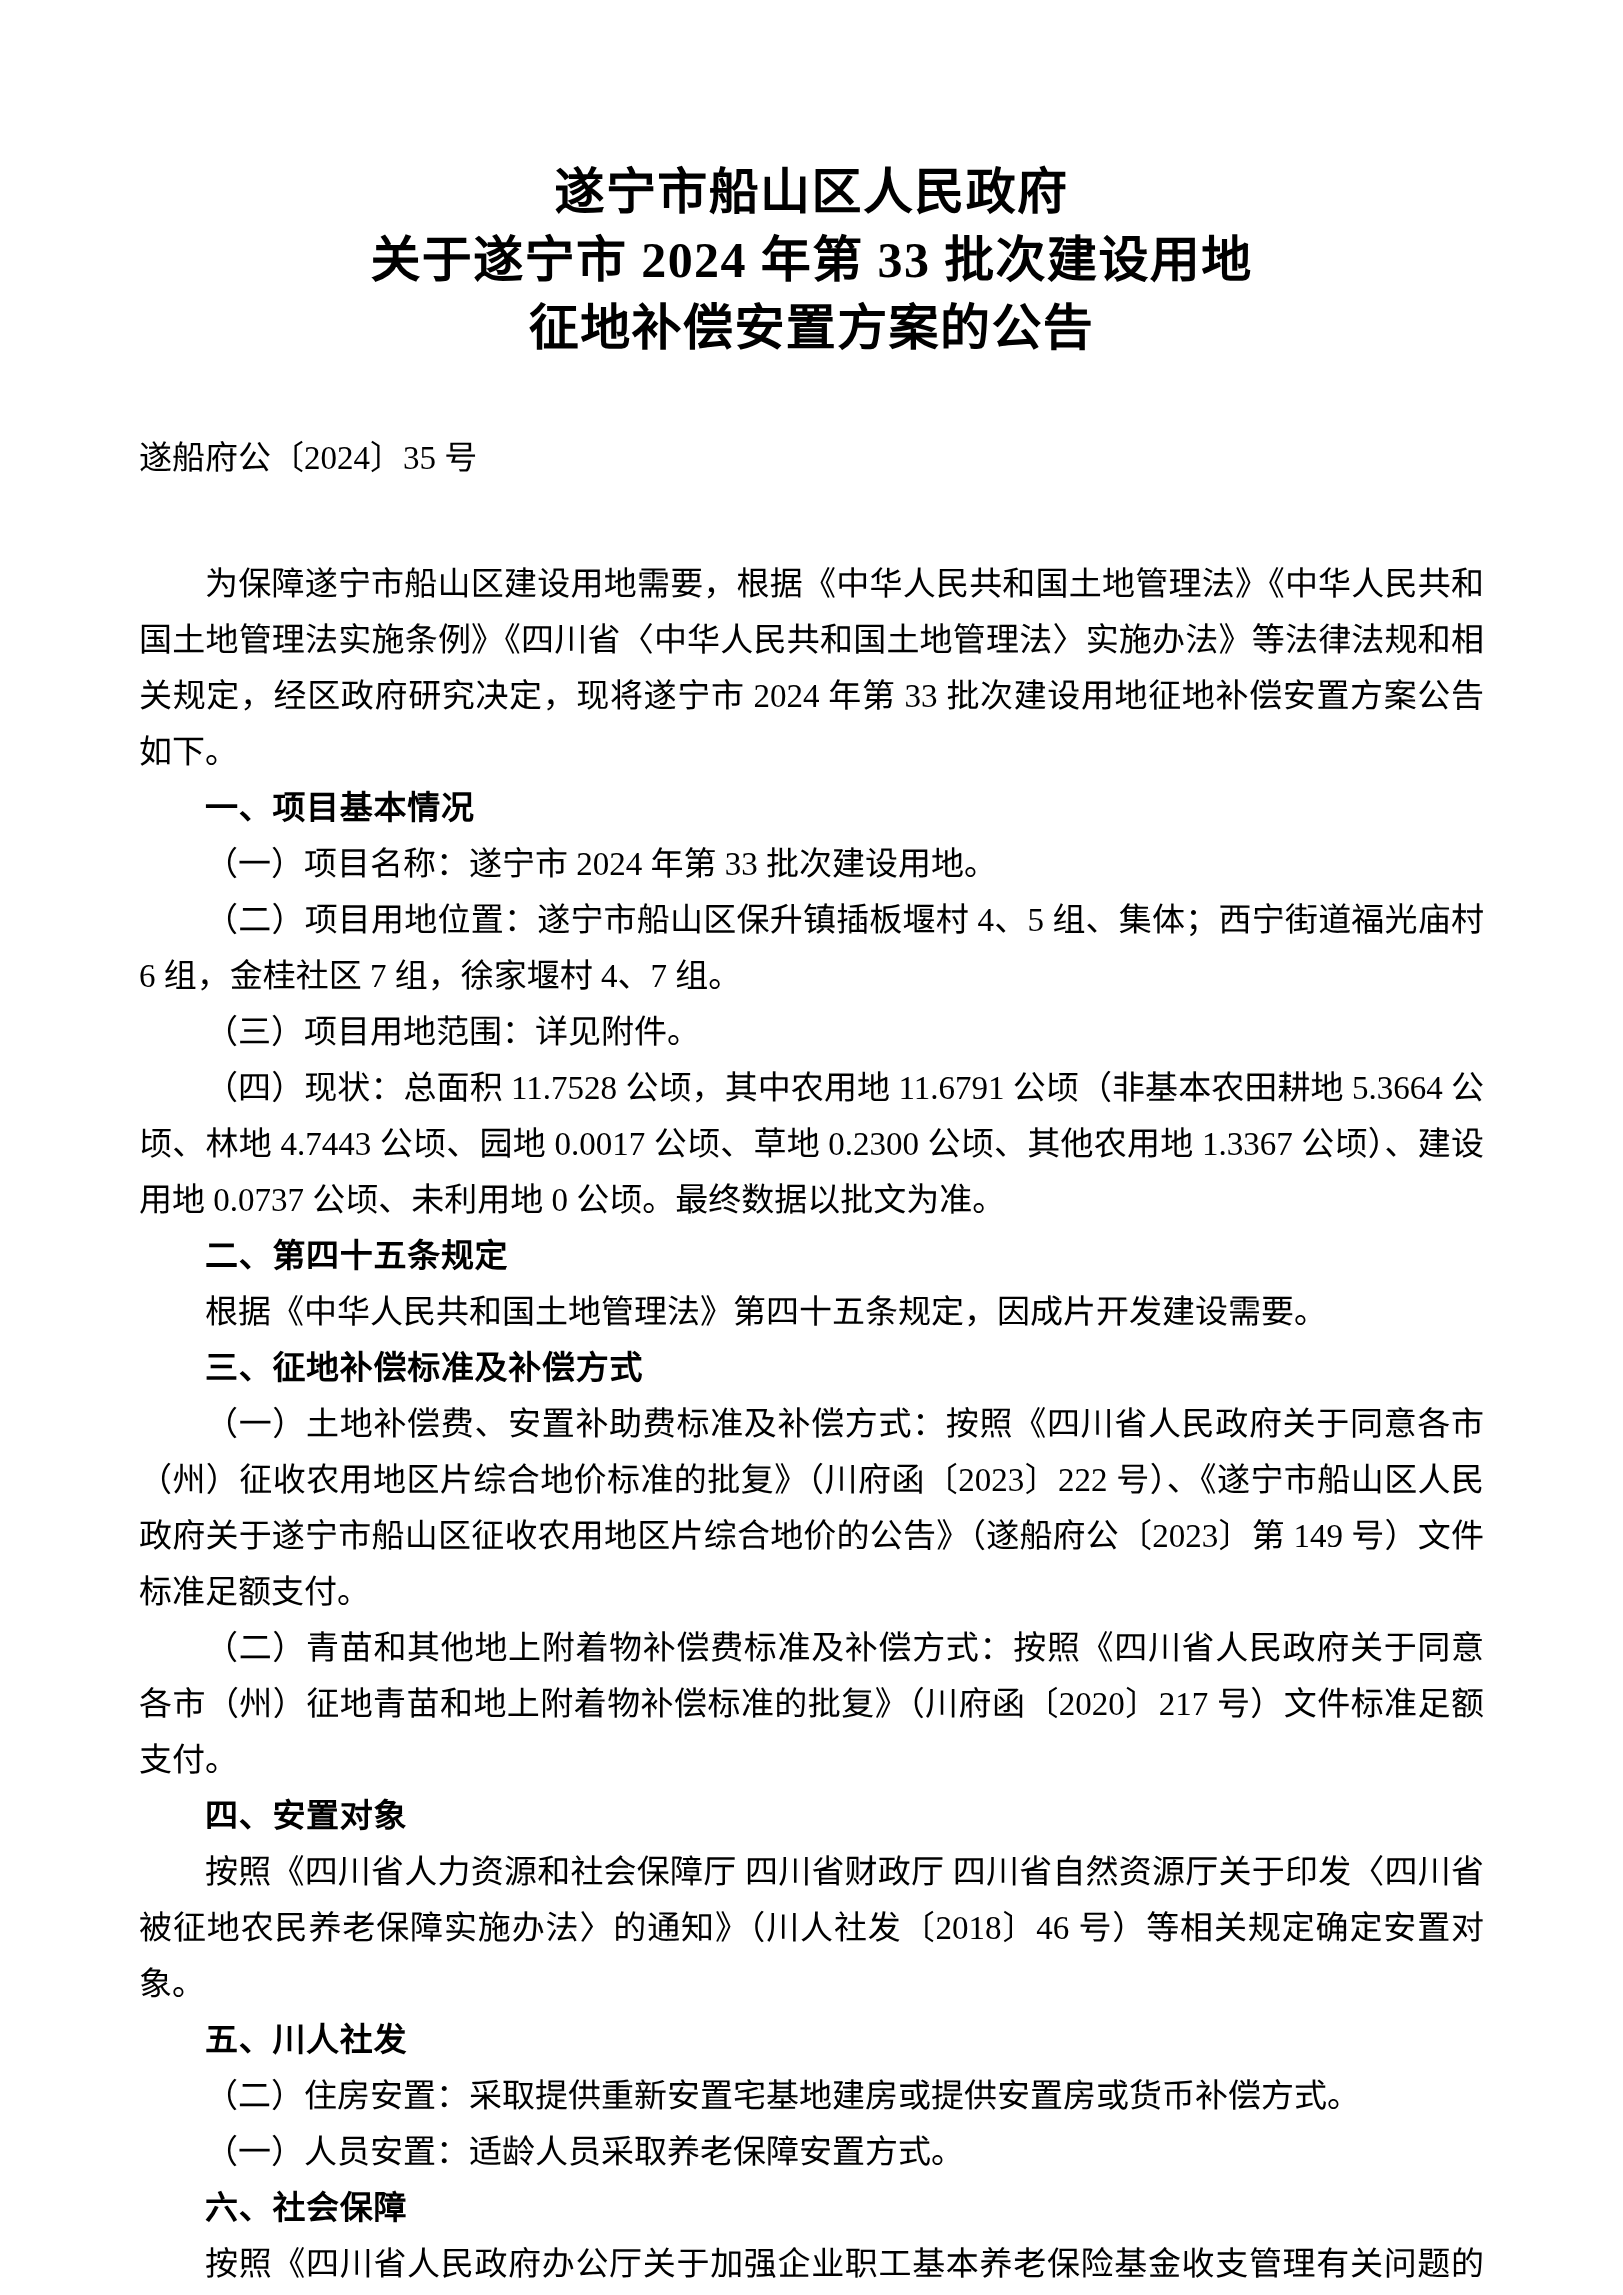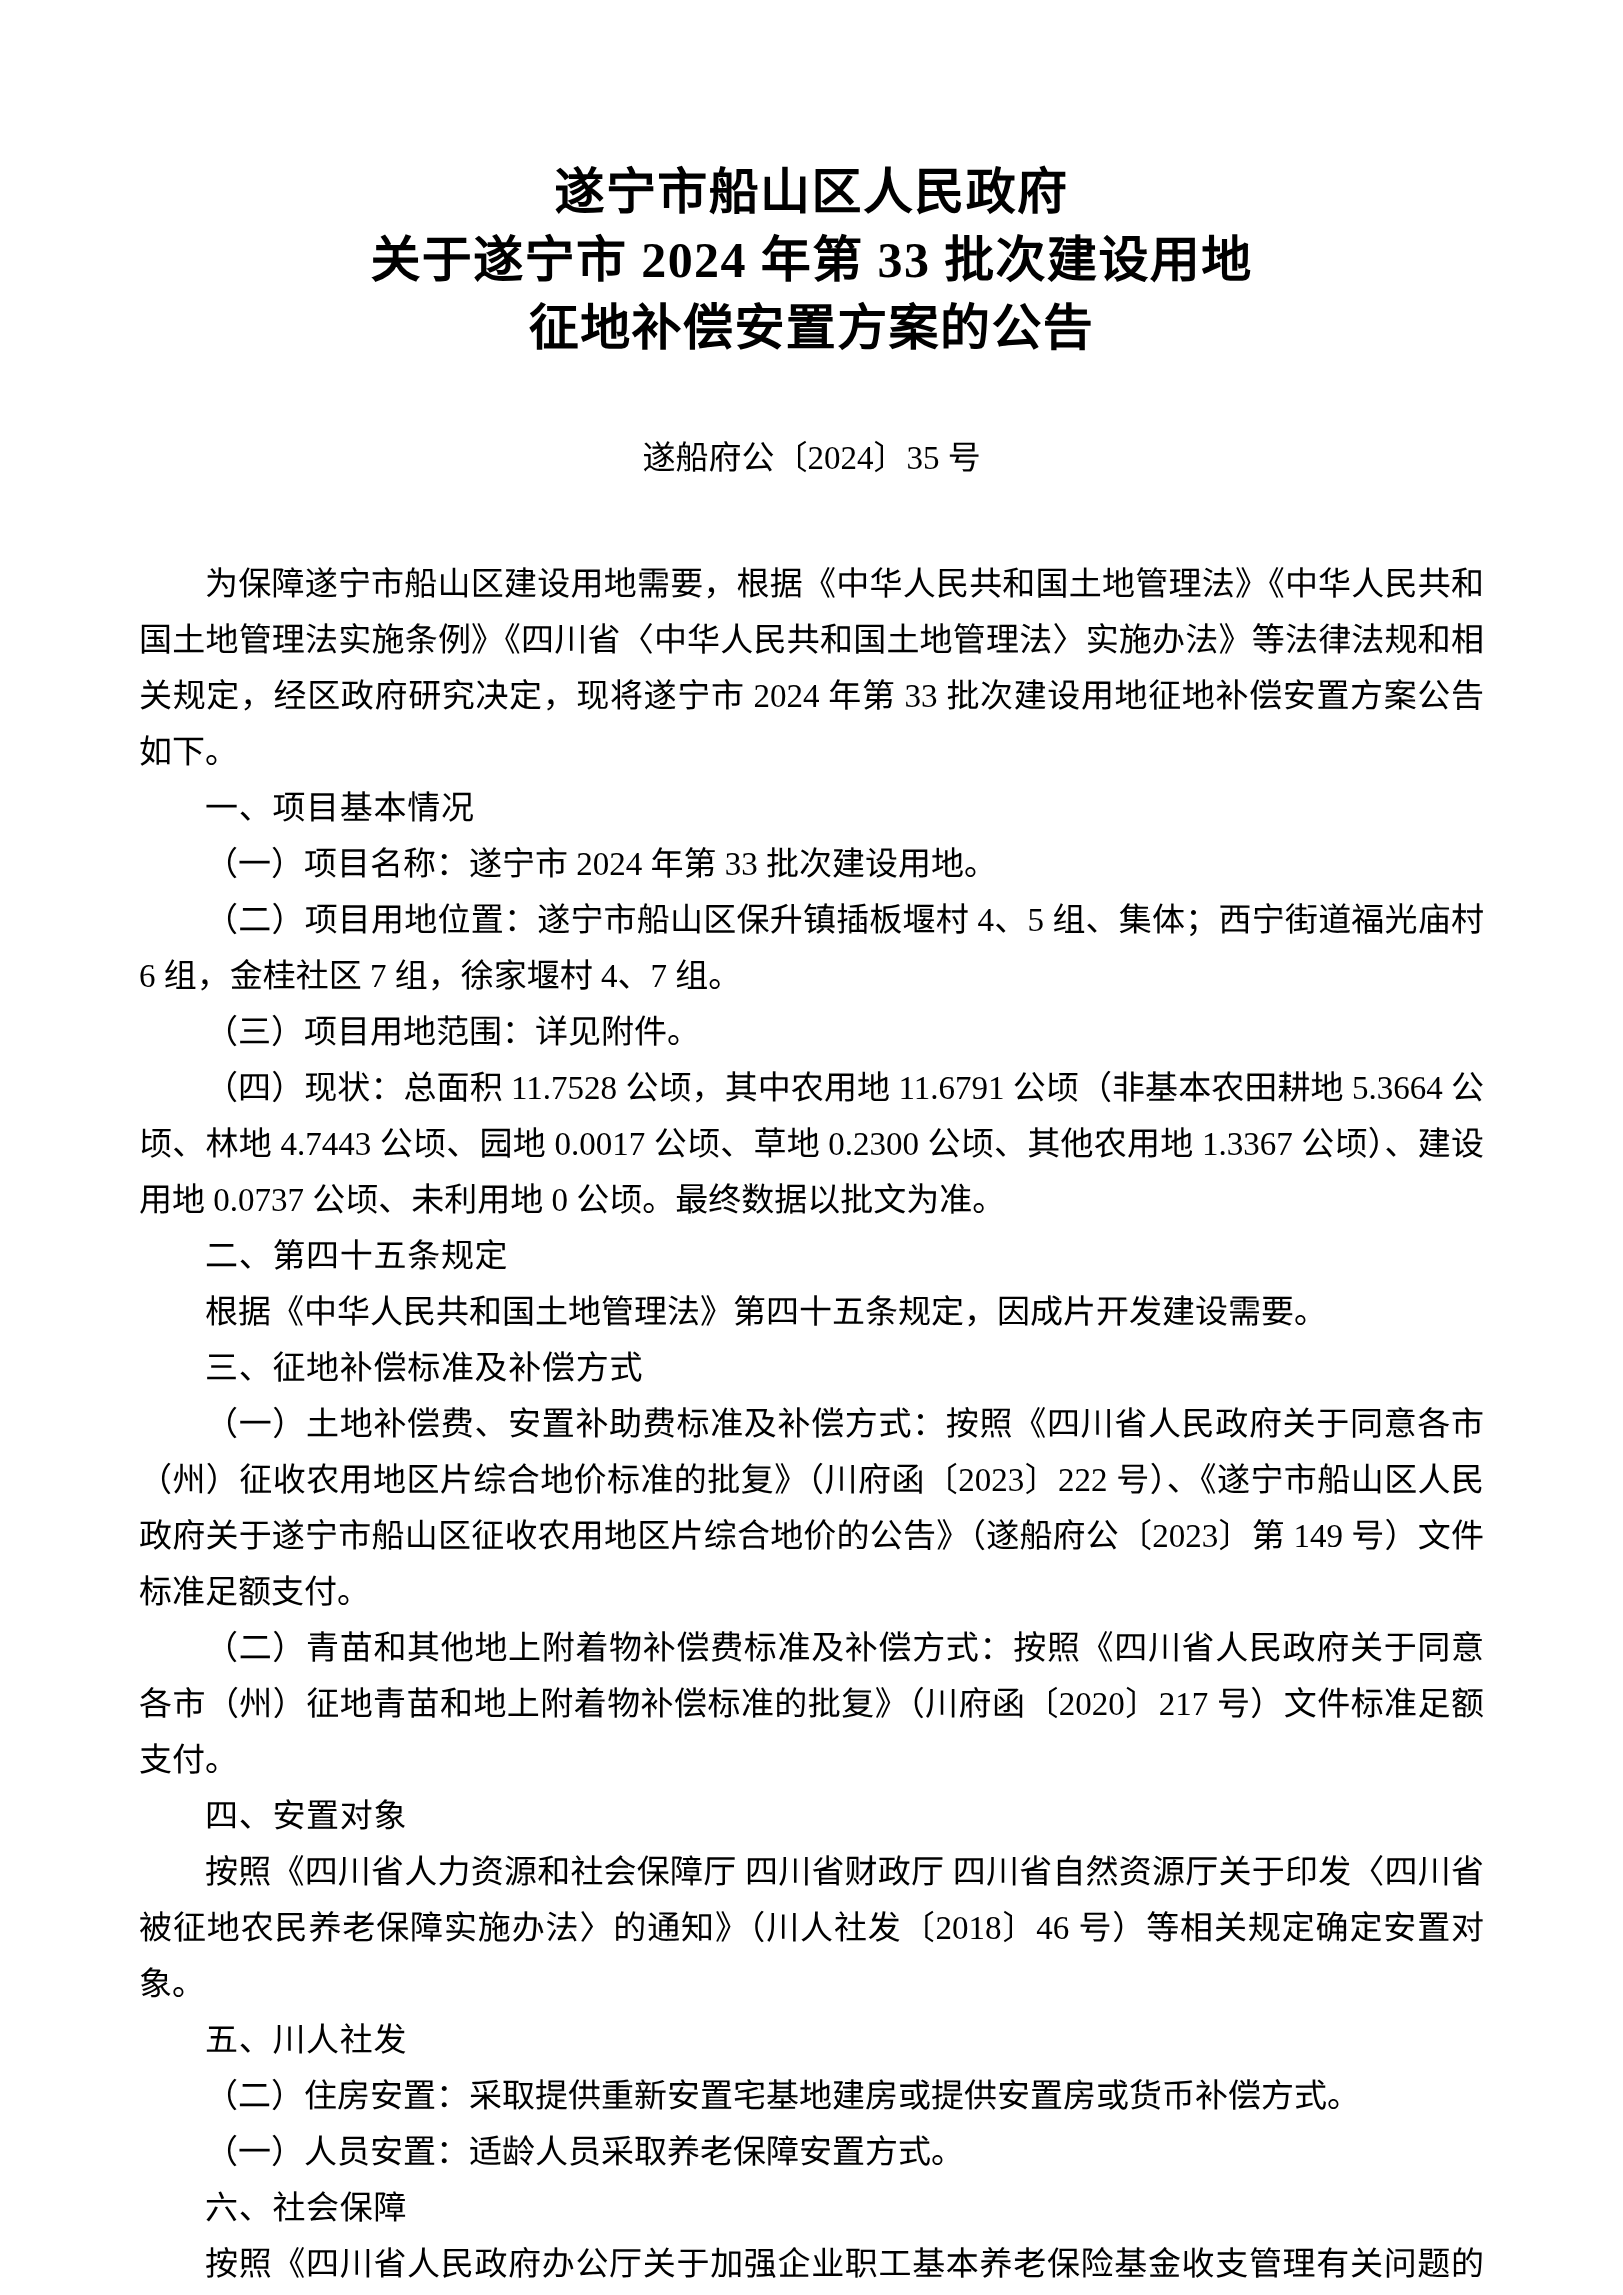--- a/index.html
+++ b/index.html
@@ -18,36 +18,36 @@
   }
   .doc-title {
     text-align: center;
     font-weight: bold;
     font-size: 50px;
     line-height: 68px;
     letter-spacing: 1.4px;
   }
   .doc-number {
     margin-top: 76px;
-    text-align: center;
+    text-align: left;
     font-size: 33px;
     line-height: 40px;
   }
   .doc-body {
     margin-top: 78px;
     font-size: 33px;
     line-height: 56px;
     text-align: justify;
   }
   .doc-body p.para {
     text-indent: 2em;
     margin: 0;
   }
   .doc-body p.heading {
-    font-weight: normal;
+    font-weight: bold;
     font-family: "Liberation Sans", "DejaVu Sans", sans-serif;
     letter-spacing: 0.7px;
   }
 </style>
 </head>
 <body>
 
 <div class="page">
   <div class="content">
 

